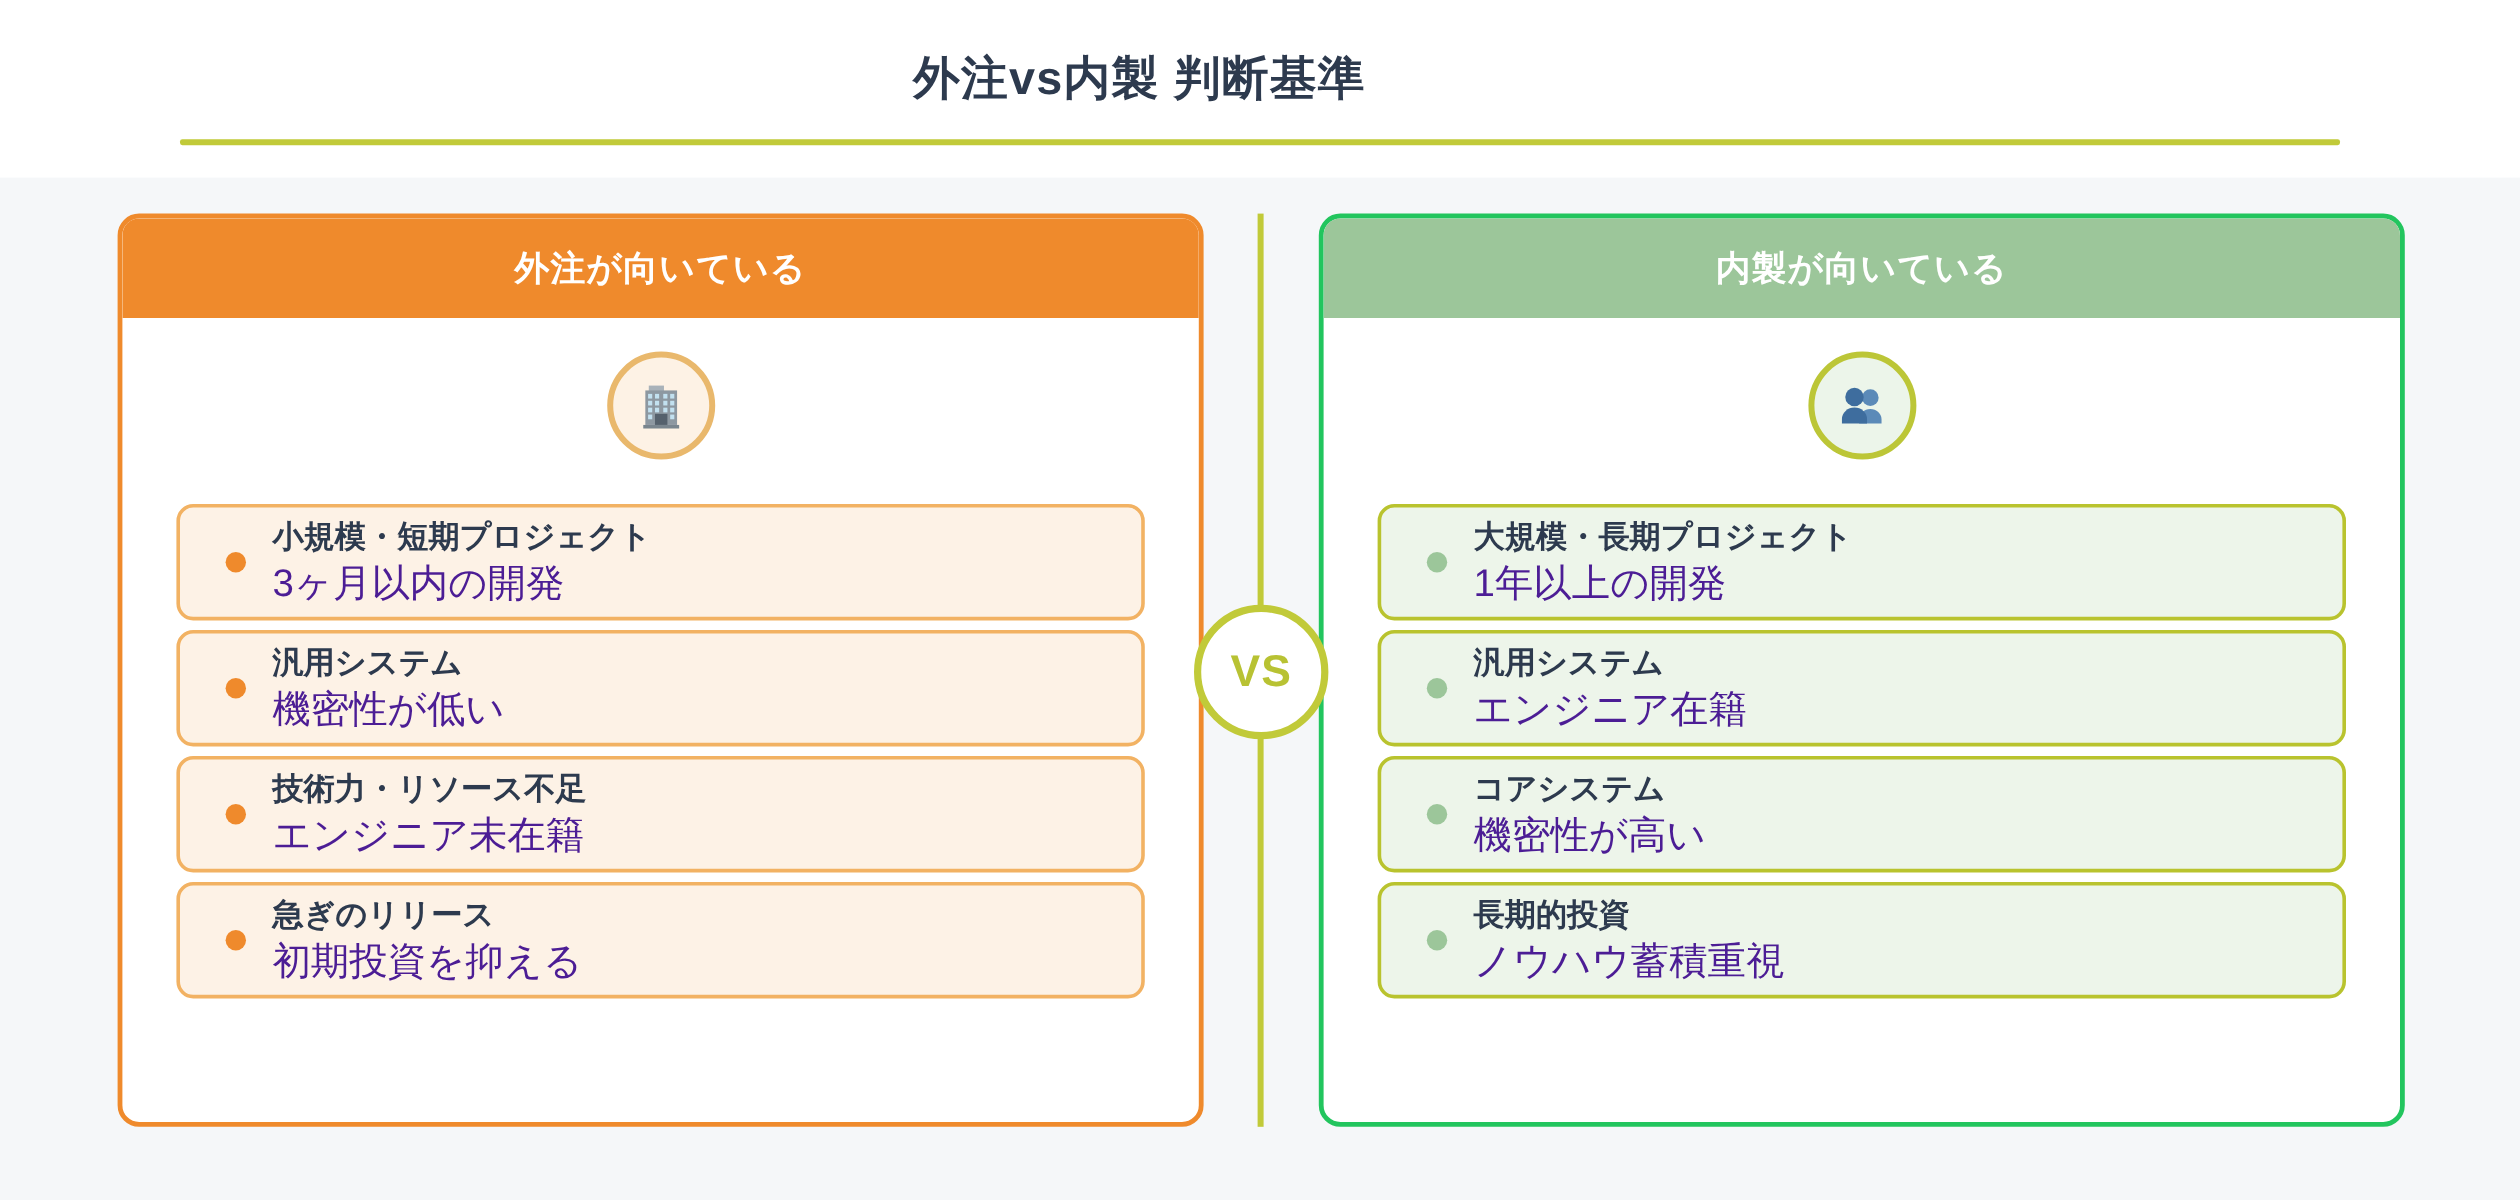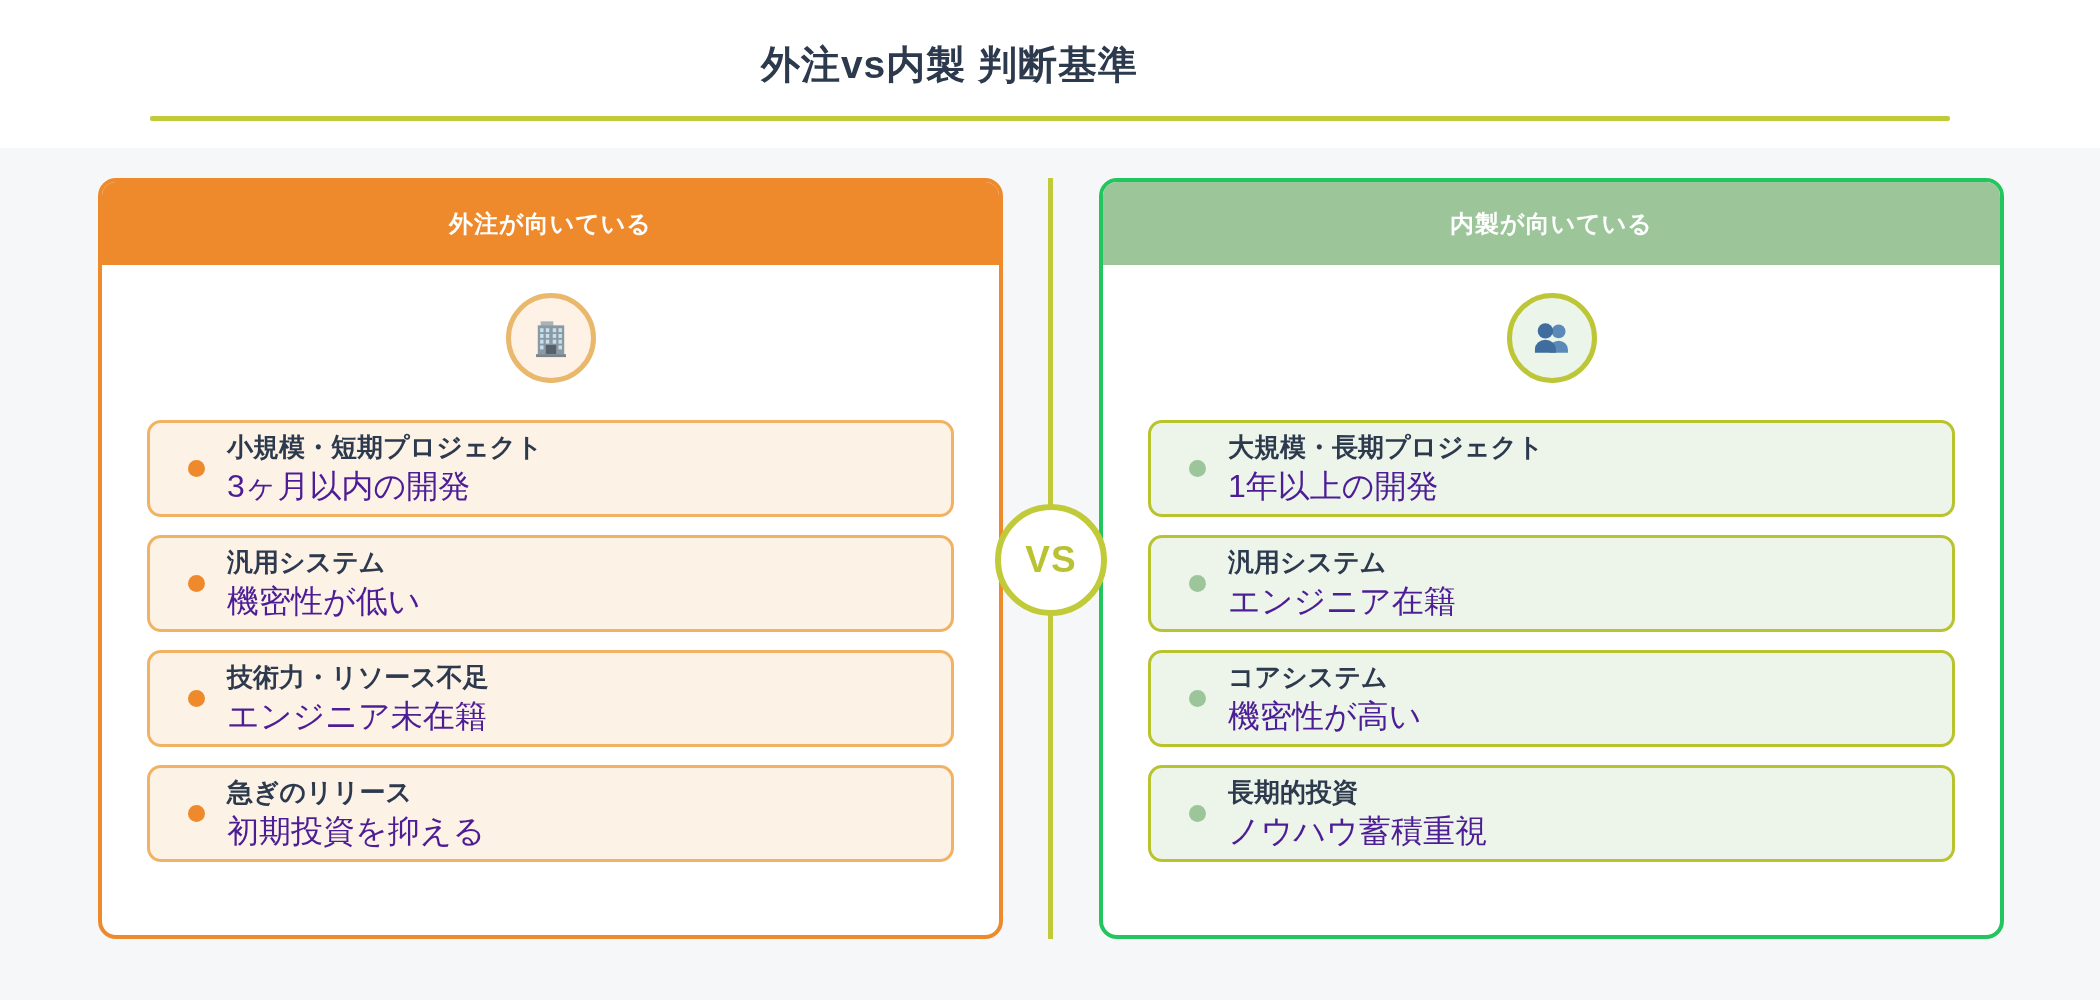--- a/index.html
+++ b/index.html
@@ -44,40 +44,40 @@
     box-sizing: border-box;
     overflow: hidden;
     z-index: 1;
   }
   .panel.left  { left: 98px;  border: 4px solid #ef8a2c; }
   .panel.right { left: 1099px; border: 4px solid #22c55e; }
 
   .panel-header {
     height: 83px;
     display: flex; align-items: center; justify-content: center;
-    color: #ffffff; font-size: 24px; font-weight: bold;
+    color: #ffffff; font-size: 29px; font-weight: bold;
     letter-spacing: 1px;
   }
   .panel.left  .panel-header { background: #ef8a2c; }
   .panel.right .panel-header { background: #9cc69a; }
 
   .icon-circle {
     width: 80px; height: 80px;
     border-radius: 50%;
     margin: 28px auto 0 auto;
     display: flex; align-items: center; justify-content: center;
     box-sizing: content-box;
   }
   .panel.left  .icon-circle { border: 5px solid #e9b86c; background: #fdf2e5; }
   .panel.right .icon-circle { border: 5px solid #bcc637; background: #ecf5ea; }
 
   .cards {
     list-style: none;
     margin: 37px 45px 0 45px; padding: 0;
-    display: flex; flex-direction: column; gap: 18px;
+    display: flex; flex-direction: column; gap: 8px;
   }
   .card {
     height: 97px; box-sizing: border-box;
     border-radius: 14px;
     display: flex; align-items: center;
     padding: 0 24px 0 38px; gap: 22px;
   }
   .panel.left  .card { background: #fdf2e6; border: 3px solid #f2b263; }
   .panel.right .card { background: #edf5ea; border: 3px solid #b9c32e; }
 

